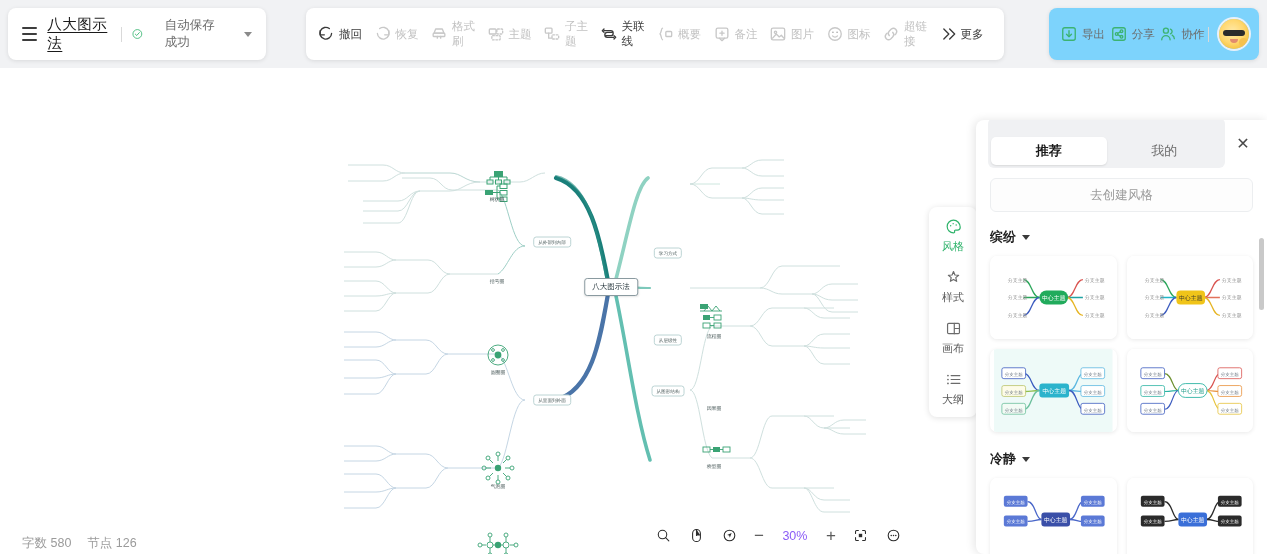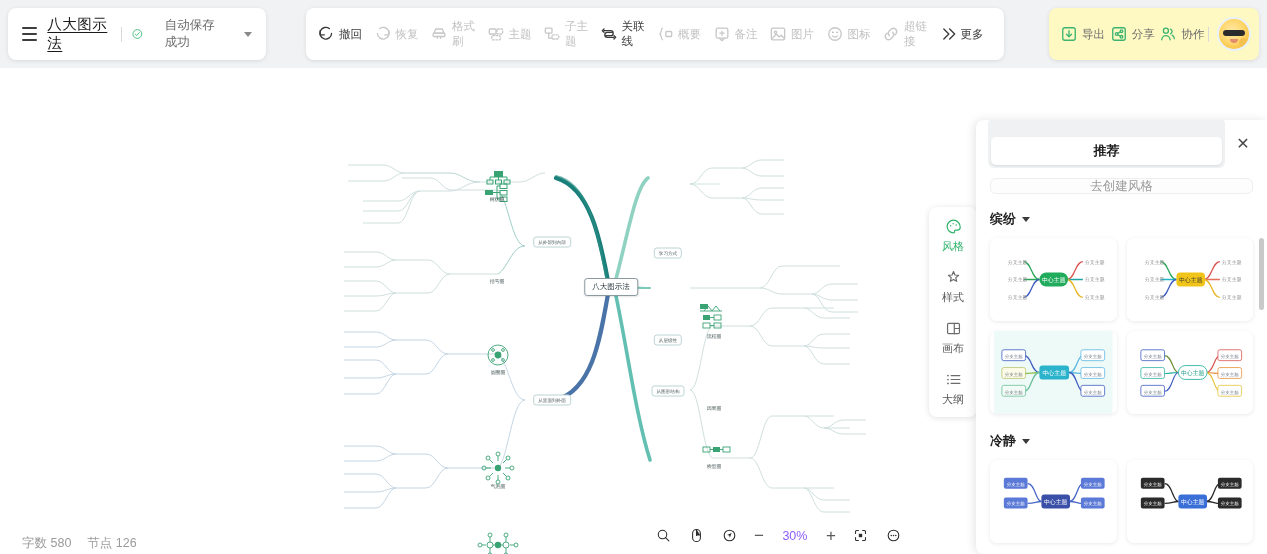--- a/index.html
+++ b/index.html
@@ -33,21 +33,21 @@
   }
   .tb-item { display:flex; flex-direction:row; align-items:center; gap:3px; width:58px; cursor:pointer; }
   .tb-item .ic { height:21px; display:flex; align-items:center; justify-content:center; }
   .tb-item .lb { font-size:11.5px; color:#3d3d3d; }
   .tb-item.dis .lb { color:#c2c2c2; }
   .tb-item.dis svg { stroke:#c8c8c8; }
   .tb-item svg { stroke:#3a3a3a; fill:none; stroke-width:1.6; stroke-linecap:round; stroke-linejoin:round; }
 
   .topbar-right {
     position:absolute; right:8px; top:8px; width:210px; height:52px;
-    background:#fef9c3; border-radius:8px; box-shadow:0 1px 4px rgba(0,0,0,.10);
+    background:#7dd3fc; border-radius:8px; box-shadow:0 1px 4px rgba(0,0,0,.10);
     display:flex; align-items:center; padding:0 10px; gap:2px;
   }
   .topbar-right .tb-item { width:50px; }
   .topbar-right .tb-item .lb { color:#6b6b6b; font-size:11.5px;}
   .topbar-right svg { stroke:#3cb371; }
   .avatar {
     width:30px;height:30px;border-radius:50%;margin-left:8px;
     background:radial-gradient(circle at 45% 42%, #ffe9a8 0%, #ffd76e 48%, #f7c64b 70%, #cfe3f5 100%);
     position:relative; overflow:hidden; cursor:pointer; flex:none;
     box-shadow:0 0 0 2px #e8f1fa;
@@ -97,21 +97,21 @@
   .seg { display:flex; background:#f0f1f3; border-radius:6px; padding:3px; flex:1; }
   .seg button {
     flex:1; border:0; background:transparent; font-family:inherit;
     font-size:13px; color:#6d6d6d; padding:5px 0; border-radius:5px; cursor:pointer;margin-top:16px;
   }
   .seg button.on { background:#fff; color:#1a1a1a; font-weight:bold; box-shadow:0 1px 2px rgba(0,0,0,.10); }
   .close-x { width:24px;height:24px;display:flex;align-items:center;justify-content:center;cursor:pointer;color:#4a4a4a;font-size:16px;}
 
   .panel-body { height:388px; overflow:hidden; padding:0 14px; position:relative; }
   .create-style {
-    height:16px; border:1px solid #eceef0; border-radius:6px; background:#fdfdfd;
+    height:34px; border:1px solid #eceef0; border-radius:6px; background:#fdfdfd;
     display:flex;align-items:center;justify-content:center;
     font-size:12.5px;color:#9a9a9a; cursor:pointer; margin:12px 0 16px;
   }
   .group-title { display:flex; align-items:center; gap:6px; font-size:13px; font-weight:bold; color:#1f1f1f; margin-bottom:10px; cursor:pointer;}
   .group-title .caret-down { border-top-color:#3a3a3a; }
   .thumbs { display:grid; grid-template-columns:1fr 1fr; gap:10px; }
   .thumb { height:83px; border-radius:7px; box-shadow:0 1px 4px rgba(0,0,0,.09); position:relative; overflow:hidden; cursor:pointer; background:#fff;}
   .thumb svg { width:100%; height:100%; display:block; }
   .scrollthumb { position:absolute; right:3px; top:118px; width:5px; height:72px; background:#c9c9c9; border-radius:3px; cursor:pointer;}
 
@@ -531,20 +531,21 @@
         <path d="M5 7h.01M5 12h.01M5 17h.01" stroke-width="2.2"></path>
     </svg>
     <span class="lb">大纲</span>
   </div>
 </div>
 
 <div class="panel">
   <div class="panel-head">
     <div class="seg">
       <button class="on">推荐</button>
+      <button>我的</button>
     </div>
     <div class="close-x">✕</div>
   </div>
   <div class="panel-body">
     <div class="create-style">去创建风格</div>
 
     <div class="group-title">
       <span>缤纷</span>
       <span class="caret-down"></span>
     </div>

